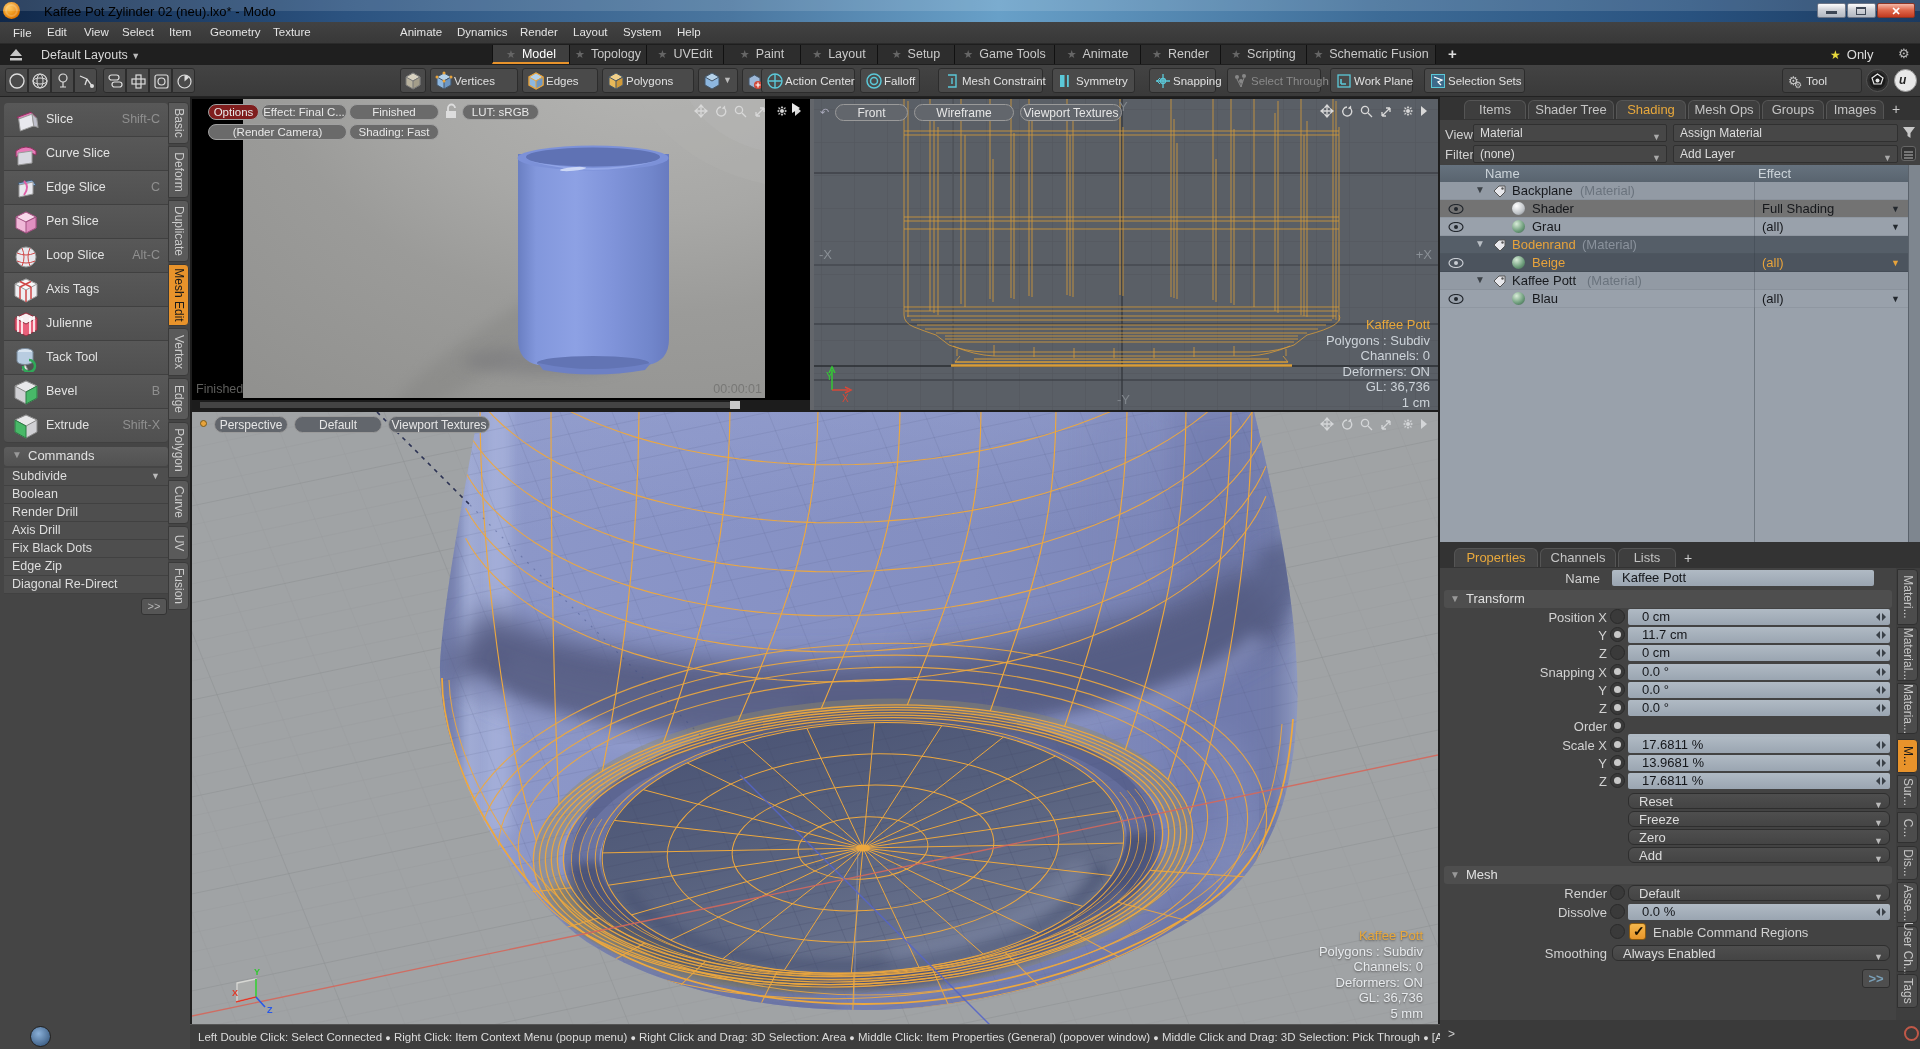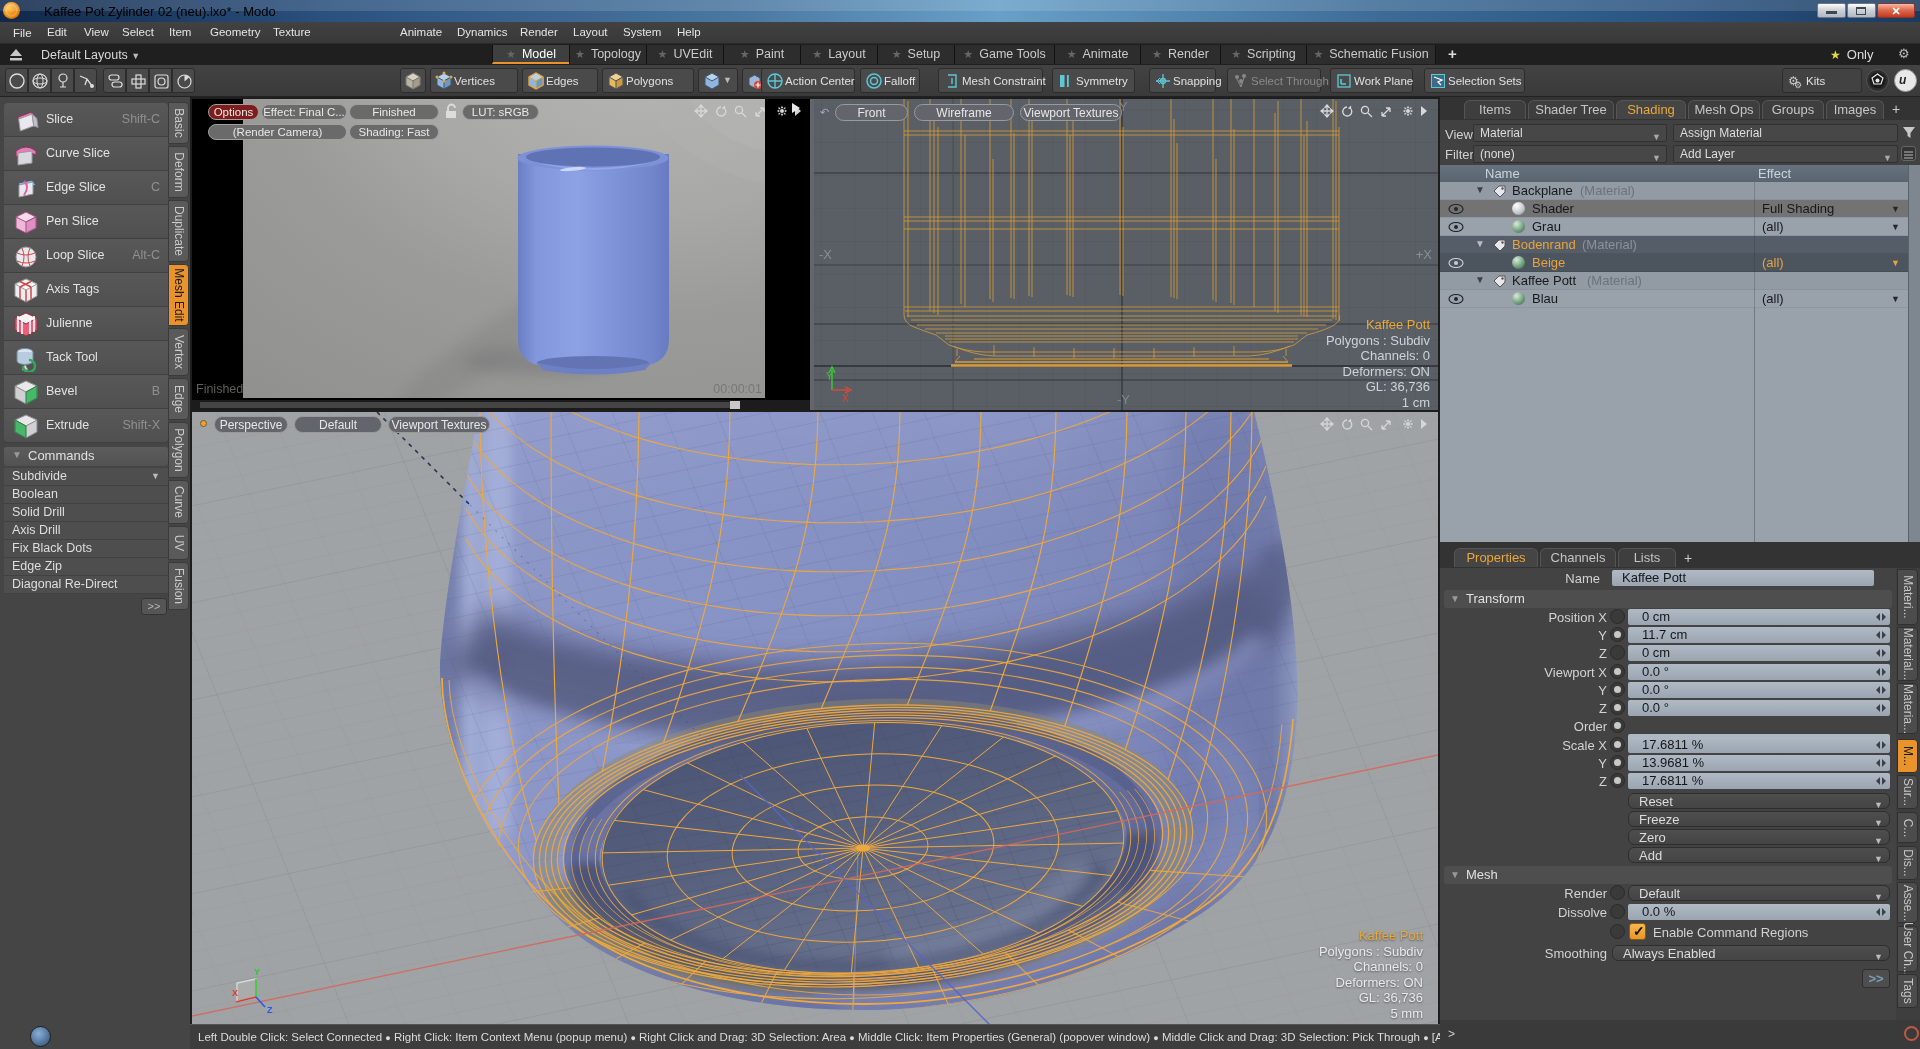--- a/index.html
+++ b/index.html
@@ -240,21 +240,21 @@
         <path d="M6 6 L14 9 L10 11 L13 14" stroke="#fff" fill="none" stroke-width="1.3"></path>
       </svg>
       <span class="lbl">Selection Sets</span>
     </div>
 
  <div class="cubebtn" style="left:1782px;width:80px;background:#424242;">
       <svg width="20" height="20" style="position:absolute;left:3px;top:2px;">
         <text x="2" y="14" font-size="12" fill="#c8c8c8">⚙</text>
         <text x="8" y="17" font-size="9" fill="#c8c8c8">⚙</text>
       </svg>
-      <span class="lbl">Kits</span>
+      <span class="lbl">Tool</span>
     </div>
  <div class="abs" style="left:1866px;top:4px;width:23px;height:23px;border-radius:50%;background:#2d2d2d;border:1px solid #555;">
       <svg width="21" height="21" style="position:absolute;left:0;top:0;">
         <circle cx="10.5" cy="10.5" r="8" fill="#1a1a1a"></circle>
         <path d="M10.5 4 L16 8 L14 14 L7 14 L5 8 Z" fill="none" stroke="#e8e8e8" stroke-width="1.2"></path>
         <circle cx="10.5" cy="10.5" r="2" fill="#e8e8e8"></circle>
       </svg>
     </div>
  <div class="abs" style="left:1894px;top:4px;width:23px;height:23px;border-radius:50%;background:#e8e8e8;border:1px solid #999;">
       <span style="position:absolute;left:4px;top:3px;font-size:12px;font-weight:bold;color:#222;font-style:italic;">u</span>
@@ -389,21 +389,21 @@
  <div class="lvtab" style="top:465px;height:48px;">
       <span>Fusion</span>
     </div>
 
  <div class="abs" style="left:4px;top:350px;width:164px;height:19px;background:linear-gradient(#5c5c5c,#525252);border-radius:3px;color:#e0e0e0;font-size:13px;">
       <span style="position:absolute;left:8px;top:2px;color:#999;font-size:10px;">▼</span>
       <span style="position:absolute;left:24px;top:1px;">Commands</span>
     </div>
  <div class="cmd" style="top:371px;">Subdivide<span style="position:absolute;right:8px;top:0px;color:#bbb;font-size:9px;">▼</span></div>
  <div class="cmd" style="top:389px;">Boolean</div>
- <div class="cmd" style="top:407px;">Solid Drill</div>
+ <div class="cmd" style="top:407px;">Render Drill</div>
  <div class="cmd" style="top:425px;">Axis Drill</div>
  <div class="cmd" style="top:443px;">Fix Black Dots</div>
  <div class="cmd" style="top:461px;">Edge Zip</div>
  <div class="cmd" style="top:479px;">Diagonal Re-Direct</div>
  <div class="abs" style="left:141px;top:501px;width:26px;height:17px;background:#555;border:1px solid #333;border-radius:3px;color:#b8b8b8;font-size:11px;text-align:center;line-height:15px;">&gt;&gt;</div>
 </div>
 
 <div class="abs" id="rpv" style="left:192px;top:99px;width:620px;height:311px;background:#000;">
 
  <div class="abs" style="left:51px;top:0;width:522px;height:299px;background:radial-gradient(ellipse 700px 500px at 78% -20%,#b6b6b4 0%,#a8a8a6 35%,#9b9b99 55%,#949492 80%,#8e8e8c 100%);overflow:hidden;">
@@ -895,21 +895,21 @@
   <span class="plabel" style="left:67px;top:60px;width:100px;">Y</span>
   <div class="pcirc on" style="left:170px;top:59px;"></div>
   <div class="pfield" style="left:188px;top:59px;width:262px;height:16px;"><span style="margin-left:14px;">11.7 cm</span><svg class="minarr">
           <path d="M0 5 L4 1 V9 Z M6 1 L10 5 L6 9 Z" fill="#3a4148"></path>
         </svg></div>
   <span class="plabel" style="left:67px;top:78px;width:100px;">Z</span>
   <div class="pcirc" style="left:170px;top:77px;"></div>
   <div class="pfield" style="left:188px;top:77px;width:262px;height:16px;"><span style="margin-left:14px;">0 cm</span><svg class="minarr">
           <path d="M0 5 L4 1 V9 Z M6 1 L10 5 L6 9 Z" fill="#3a4148"></path>
         </svg></div>
-  <span class="plabel" style="left:67px;top:97px;width:100px;">Viewport X</span>
+  <span class="plabel" style="left:67px;top:97px;width:100px;">Snapping X</span>
   <div class="pcirc on" style="left:170px;top:96px;"></div>
   <div class="pfield" style="left:188px;top:96px;width:262px;height:16px;"><span style="margin-left:14px;">0.0 °</span><svg class="minarr">
           <path d="M0 5 L4 1 V9 Z M6 1 L10 5 L6 9 Z" fill="#3a4148"></path>
         </svg></div>
   <span class="plabel" style="left:67px;top:115px;width:100px;">Y</span>
   <div class="pcirc on" style="left:170px;top:114px;"></div>
   <div class="pfield" style="left:188px;top:114px;width:262px;height:16px;"><span style="margin-left:14px;">0.0 °</span><svg class="minarr">
           <path d="M0 5 L4 1 V9 Z M6 1 L10 5 L6 9 Z" fill="#3a4148"></path>
         </svg></div>
   <span class="plabel" style="left:67px;top:133px;width:100px;">Z</span>

